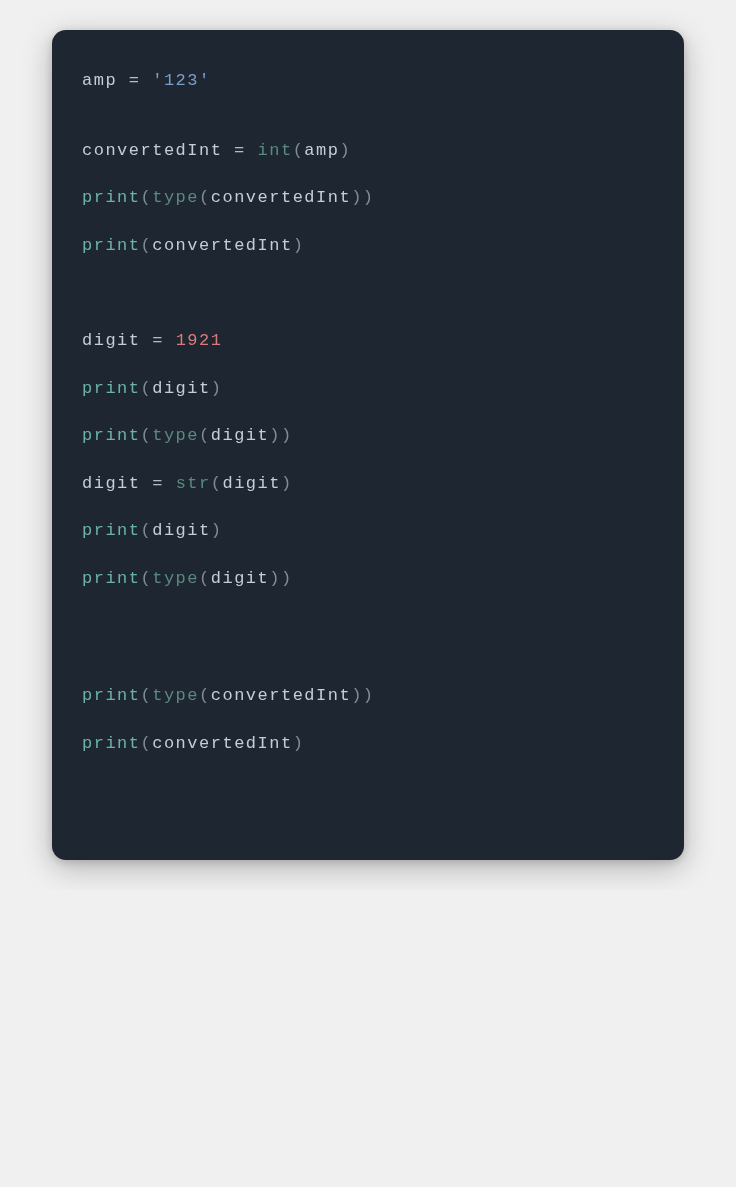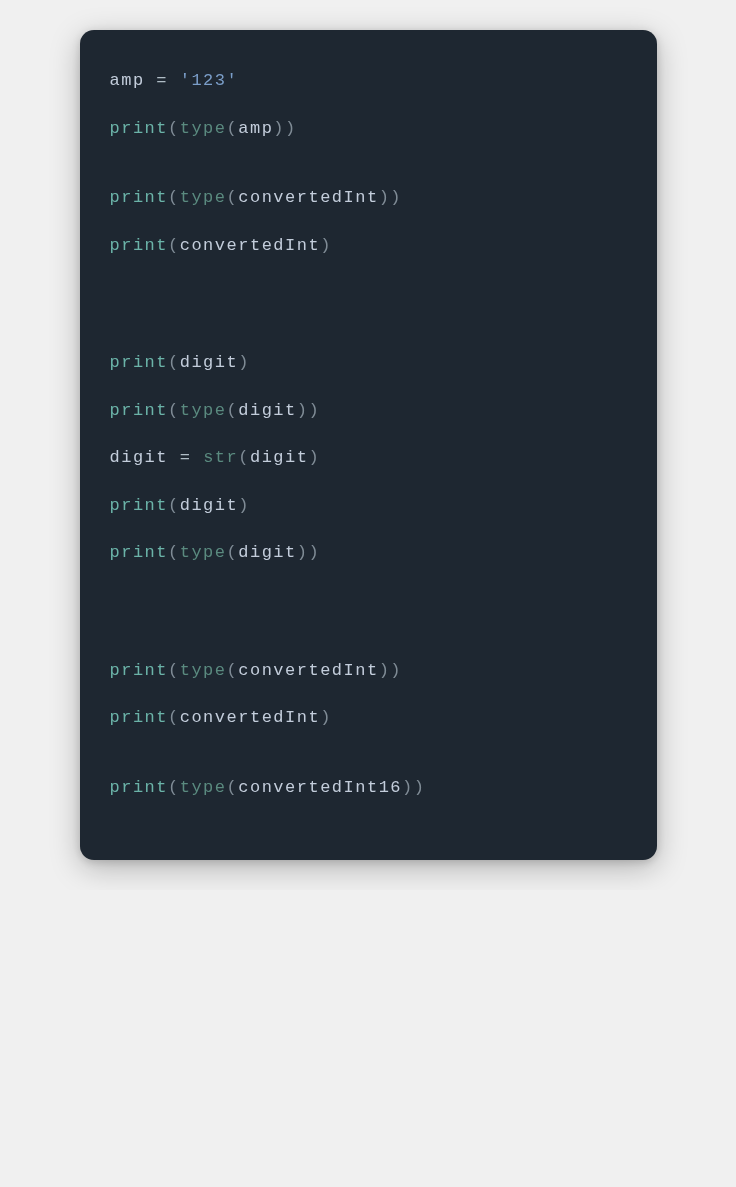--- a/index.html
+++ b/index.html
@@ -12,21 +12,21 @@
       display: flex;
       justify-content: center;
       align-items: flex-start;
       padding: 30px;
       font-family: 'SF Mono', 'Monaco', 'Consolas', 'Courier New', monospace;
     }
     .code-block {
       background: #1e2731;
       border-radius: 14px;
       padding: 38px 30px;
-      width: 577px;
+      width: 632px;
       box-shadow: 0 8px 30px rgba(0,0,0,0.25), 0 2px 8px rgba(0,0,0,0.15);
     }
     .line {
       font-size: 17px;
       line-height: 1.5;
       letter-spacing: 1.5px;
       white-space: pre;
       color: #c3cddb;
     }
     .gap {
@@ -43,39 +43,39 @@
     .builtin { color: #5a8a7f; }
     .paren { color: #7f8b95; }
     .kwarg { color: #6bb3a8; }
   </style>
 </head>
 <body>
 
 <div class="code-block">
   <div class="line"><span class="var">amp</span><span class="op"> = </span><span class="str">'123'</span></div>
   <div class="gap"></div>
-  <div class="line"><span class="fn">print</span><span class="paren">(</span><span class="builtin">type</span><span class="paren">(</span><span class="var">amp</span><span class="paren">)</span><span class="paren">)</span></div>
   <div class="gap"></div>
+  <div class="line"><span class="var">convertedInt</span><span class="op"> = </span><span class="builtin">int</span><span class="paren">(</span><span class="var">amp</span><span class="paren">)</span></div>
   <div class="gap"></div>
   <div class="line"><span class="fn">print</span><span class="paren">(</span><span class="builtin">type</span><span class="paren">(</span><span class="var">convertedInt</span><span class="paren">)</span><span class="paren">)</span></div>
   <div class="gap"></div>
   <div class="line"><span class="fn">print</span><span class="paren">(</span><span class="var">convertedInt</span><span class="paren">)</span></div>
   <div class="double-gap"></div>
+  <div class="line"><span class="var">digit</span><span class="op"> = </span><span class="num">1921</span></div>
   <div class="gap"></div>
   <div class="line"><span class="fn">print</span><span class="paren">(</span><span class="var">digit</span><span class="paren">)</span></div>
   <div class="gap"></div>
   <div class="line"><span class="fn">print</span><span class="paren">(</span><span class="builtin">type</span><span class="paren">(</span><span class="var">digit</span><span class="paren">)</span><span class="paren">)</span></div>
   <div class="gap"></div>
   <div class="line"><span class="var">digit</span><span class="op"> = </span><span class="builtin">str</span><span class="paren">(</span><span class="var">digit</span><span class="paren">)</span></div>
   <div class="gap"></div>
   <div class="line"><span class="fn">print</span><span class="paren">(</span><span class="var">digit</span><span class="paren">)</span></div>
   <div class="gap"></div>
   <div class="line"><span class="fn">print</span><span class="paren">(</span><span class="builtin">type</span><span class="paren">(</span><span class="var">digit</span><span class="paren">)</span><span class="paren">)</span></div>
   <div class="double-gap"></div>
   <div class="gap"></div>
   <div class="line"><span class="fn">print</span><span class="paren">(</span><span class="builtin">type</span><span class="paren">(</span><span class="var">convertedInt</span><span class="paren">)</span><span class="paren">)</span></div>
   <div class="gap"></div>
   <div class="line"><span class="fn">print</span><span class="paren">(</span><span class="var">convertedInt</span><span class="paren">)</span></div>
   <div class="gap"></div>
   <div class="gap"></div>
-  <div class="line"><span class="fn">print</span><span class="paren">(</span><span class="builtin">type</span><span class="paren">(</span><span class="var">convertedInt16</span><span class="paren">)</span><span class="paren">)</span></div>
   <div class="gap"></div>
 </div>
 
 </body></html>

